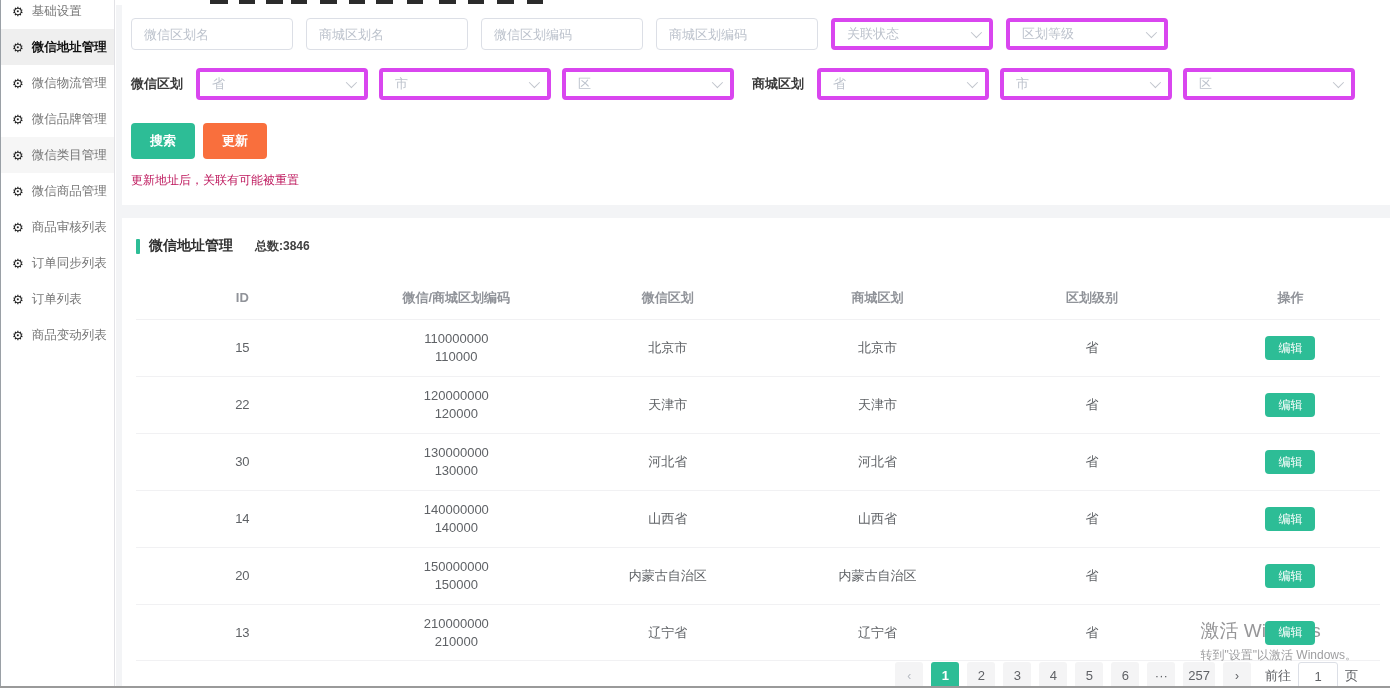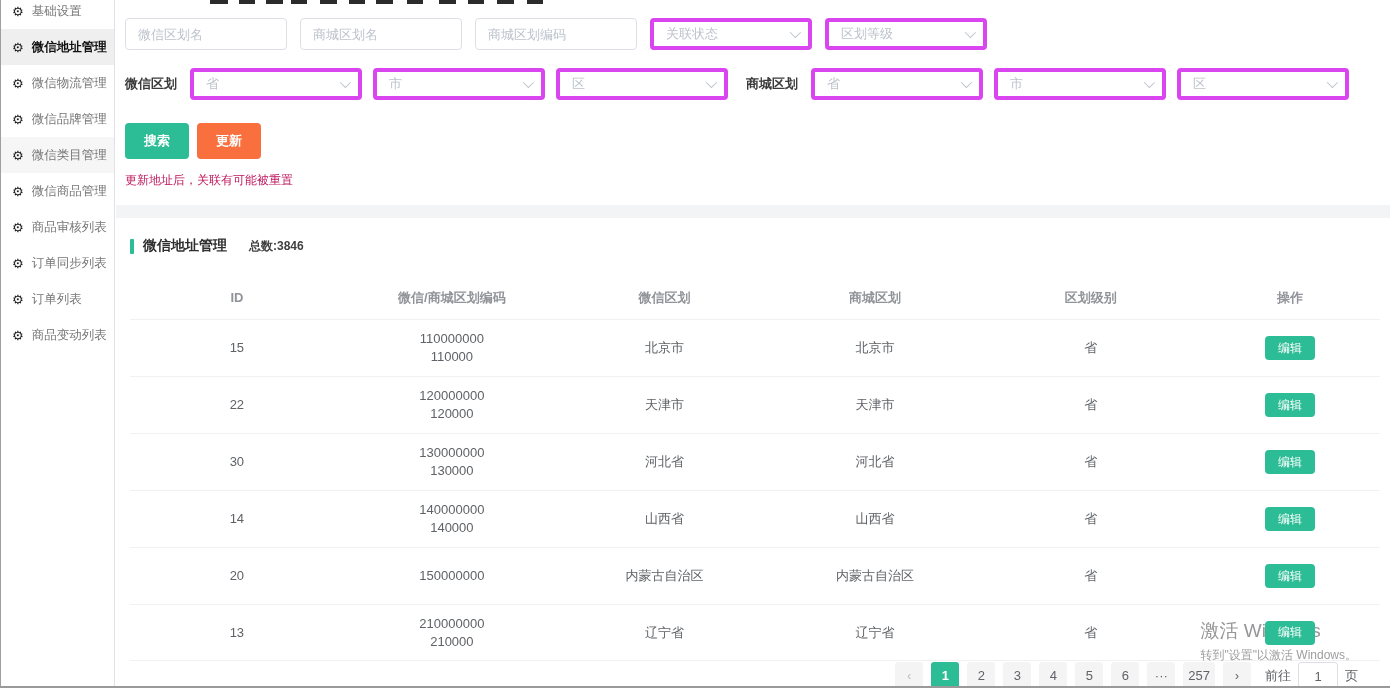--- a/index.html
+++ b/index.html
@@ -15,21 +15,21 @@
   .sidebar { position:absolute; left:0; top:0; bottom:0; width:115px; background:#fff;
              border-right:1px solid #e2e2e6; border-left:1px solid #9aa0a6; overflow:hidden; }
   .side-list { margin-top:-7px; }
   .side-item { height:36px; display:flex; align-items:center; gap:8px; padding-left:11px;
                font-size:12.5px; color:#767676; cursor:pointer; white-space:nowrap; }
   .side-item .gear { font-size:13px; color:#1d1d1d; line-height:1; }
   .side-item.active { background:#efefef; color:#111; font-weight:bold; }
   .side-item.hovered { background:#f6f6f6; }
 
   
-  .main { position:absolute; left:116px; top:5px; right:0; bottom:0; background:#f3f4f6; }
+  .main { position:absolute; left:116px; top:5px; right:0; bottom:0; background:#f3f4f6; padding-left:6px; }
   .card { background:#fff; }
   .filter-card { height:200px; padding:13px 10px 0 9px; }
   .frow { display:flex; align-items:center; }
   .frow1 { gap:13px; }
   .t-input { width:162px; height:32px; border:1px solid #dcdfe6; border-radius:4px; background:#fff;
              font-size:13px; color:#606266; padding:0 12px; outline:none; font-family:inherit; }
   .t-input::placeholder { color:#bcc2cc; }
   .sel { height:32px; border:4px solid #d946ef; border-radius:4px; background:#fff; display:flex;
          align-items:center; justify-content:space-between; padding:0 10px 0 12px; cursor:pointer; }
   .sel .ph { font-size:13px; color:#bcc2cc; }
@@ -141,20 +141,21 @@
       </div>
     </div>
 </div>
 
 <div class="main" style="background: rgb(243, 244, 246);">
 
   <div class="card filter-card">
     <div class="frow frow1">
         <input class="t-input" placeholder="微信区划名" style="">
         <input class="t-input" placeholder="商城区划名" style="">
+        <input class="t-input" placeholder="微信区划编码" style="">
         <input class="t-input" placeholder="商城区划编码" style="">
         <span class="sel w162">
           <span class="ph">关联状态</span>
           <span class="chev"></span>
         </span>
         <span class="sel w162">
           <span class="ph">区划等级</span>
           <span class="chev"></span>
         </span>
       </div>
@@ -259,20 +260,21 @@
             </div>
             <div class="c c2">山西省</div>
             <div class="c c3">山西省</div>
             <div class="c c4">省</div>
             <div class="c c5"><button class="edit-btn">编辑</button></div>
           </div>
           <div class="trow">
             <div class="c c0">20</div>
             <div class="c c1">
               <div>150000000</div>
+              <div>150000</div>
             </div>
             <div class="c c2">内蒙古自治区</div>
             <div class="c c3">内蒙古自治区</div>
             <div class="c c4">省</div>
             <div class="c c5"><button class="edit-btn">编辑</button></div>
           </div>
           <div class="trow">
             <div class="c c0">13</div>
             <div class="c c1">
               <div>210000000</div>

